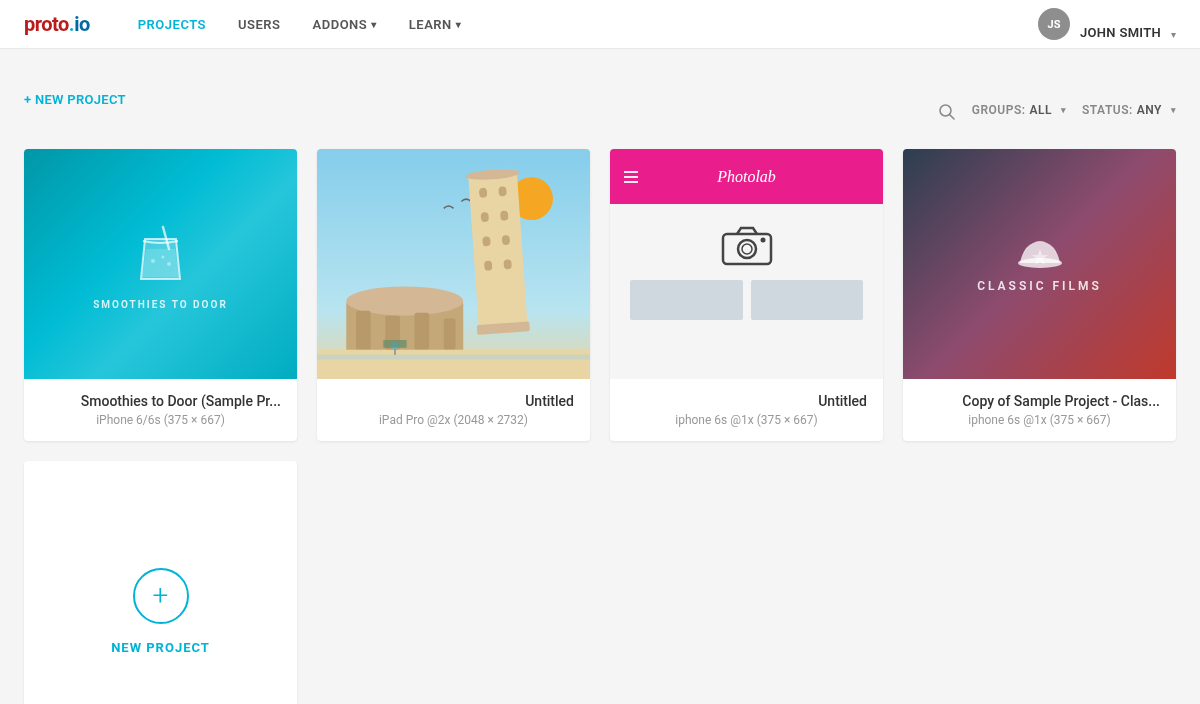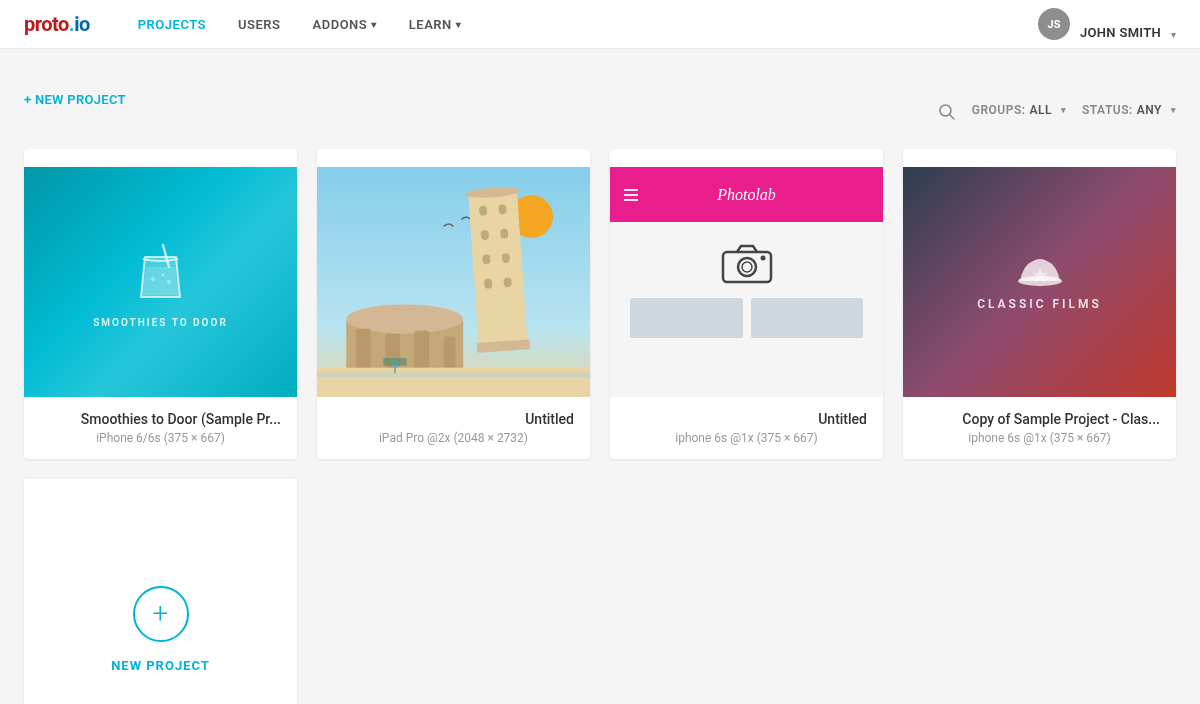--- a/index.html
+++ b/index.html
@@ -146,21 +146,20 @@
       cursor: pointer;
       box-shadow: 0 1px 3px rgba(0,0,0,0.08);
     }
 
     .card-thumbnail {
       width: 100%;
       height: 230px;
       background: #e0e0e0;
       position: relative;
       overflow: hidden;
-      margin-top: 18px;
     }
 
     
     .thumb-smoothies {
       background: linear-gradient(135deg, #0097a7 0%, #00bcd4 40%, #26c6da 60%, #00acc1 100%);
       display: flex;
       flex-direction: column;
       align-items: center;
       justify-content: center;
       gap: 10px;

